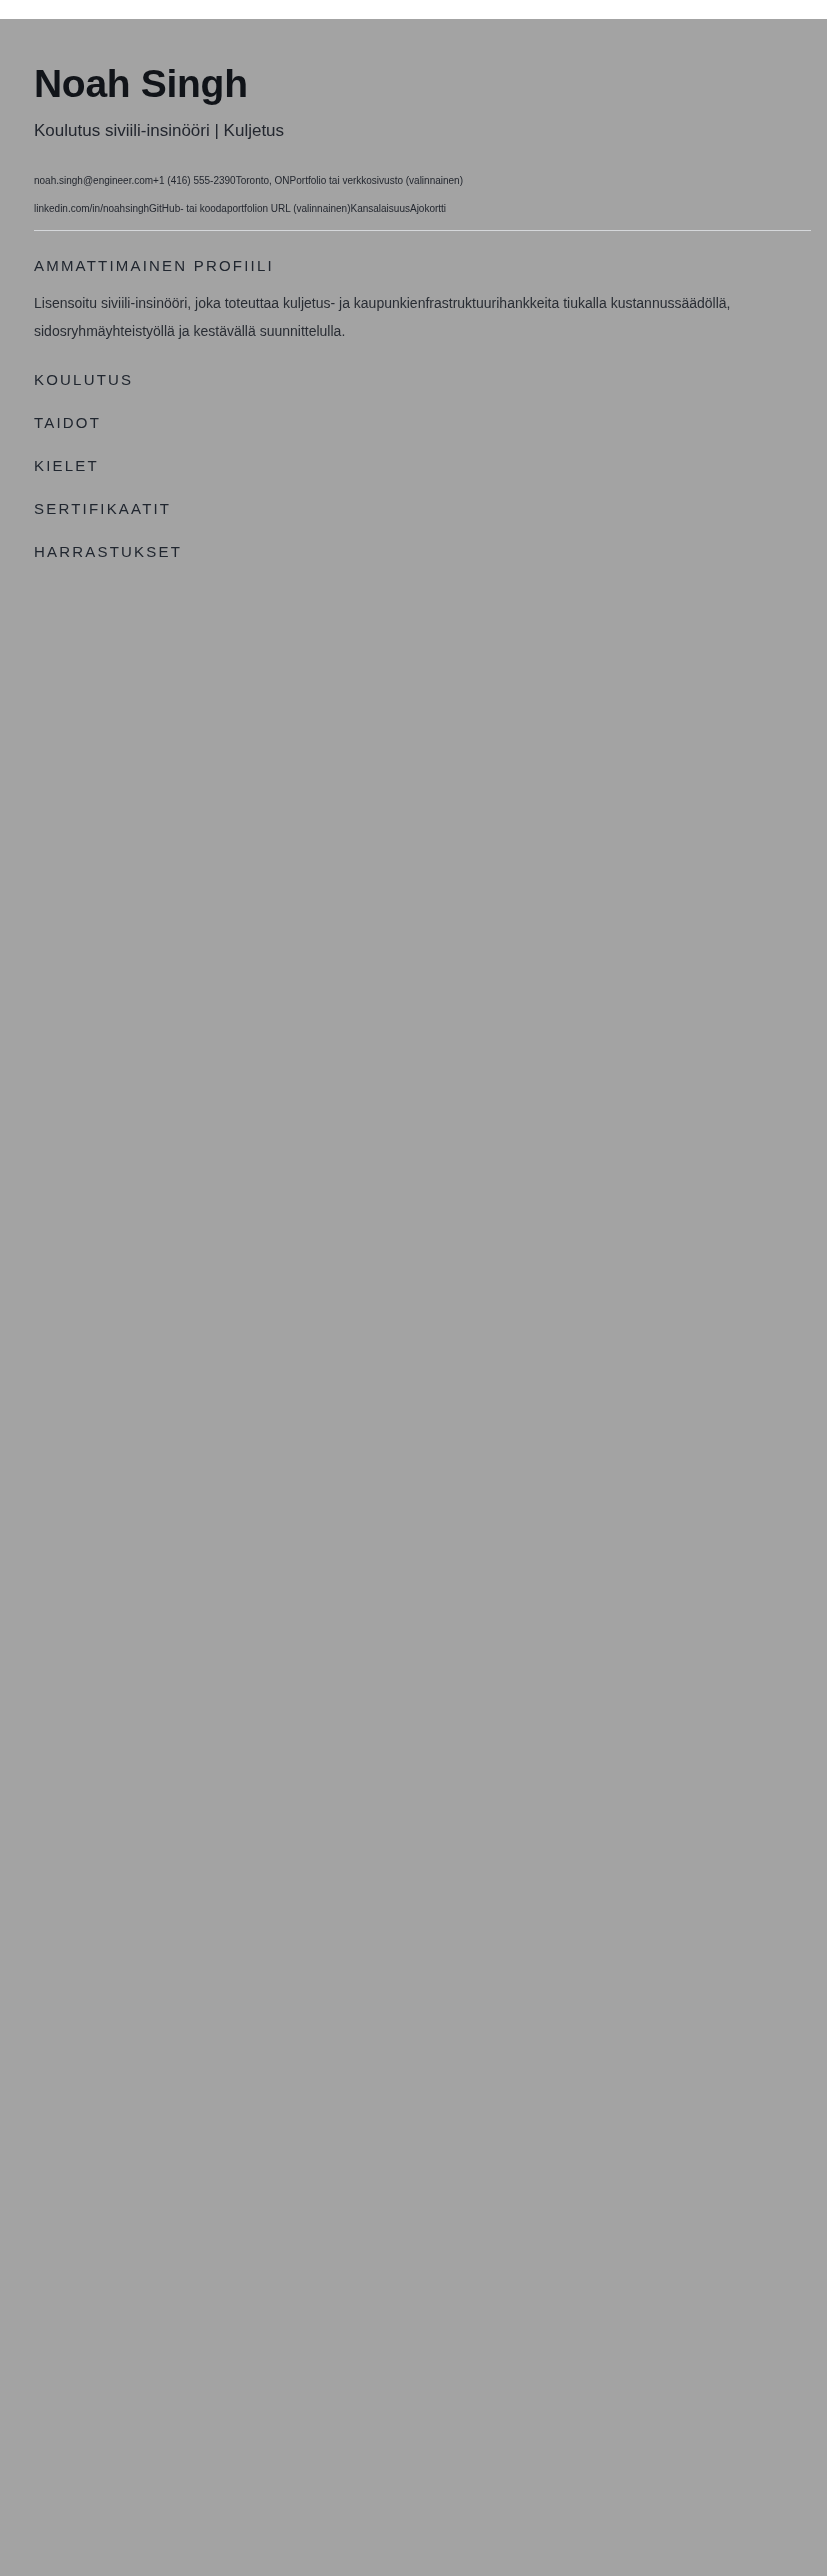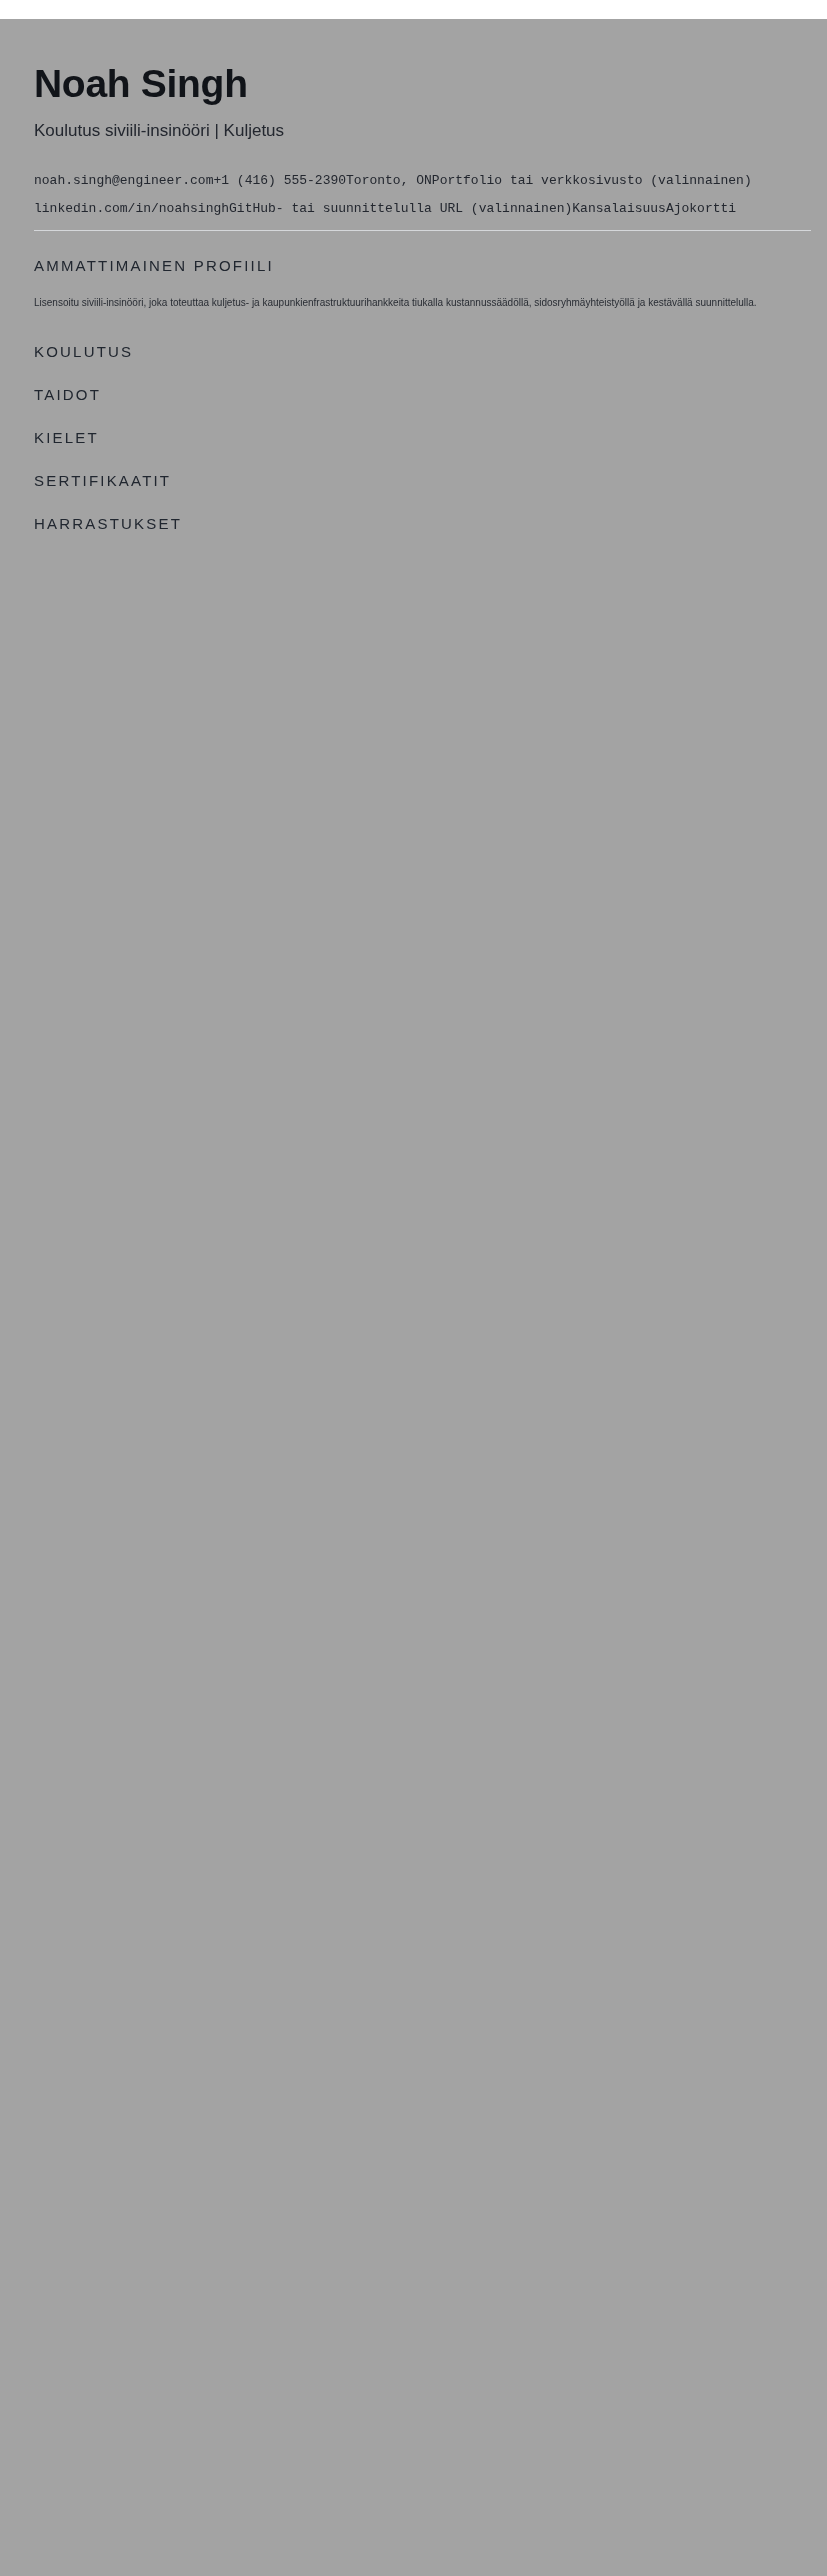--- a/index.html
+++ b/index.html
@@ -28,65 +28,64 @@
     line-height: 1.12;
     margin: 0 0 14px 0;
   }
   .headline {
     font-size: 17px;
     color: #23272f;
     line-height: 1.3;
     margin: 0 0 25px 0;
   }
   .contact-line {
-    font-size: 13px;
+    font-size: 10px;
     color: #23272f;
     line-height: 28px;
     margin: 0;
-    font-family: Liberation Mono, monospace;
   }
   .header-divider {
     border: none;
     border-top: 1.1px solid #d5d7da;
     margin: 7.5px 0 0 0;
   }
 
   
   .section { margin-top: 26px; }
   .section-heading {
     font-size: 15px;
     font-weight: 400;
     letter-spacing: 2.2px;
     text-transform: uppercase;
     color: #20262f;
     margin: 0 0 15px 0;
   }
   .body-text {
-    font-size: 10px;
+    font-size: 14px;
     line-height: 28px;
     color: #292d34;
     margin: 0;
     max-width: 759px;
   }
   ul.bullet-list {
     list-style: none;
     margin: 0;
     padding: 0;
   }
 </style>
 </head>
 <body>
 
 <div class="page">
 
   <header>
     <h1 class="name">Noah Singh</h1>
     <p class="headline">Koulutus siviili-insinööri | Kuljetus</p>
     <p class="contact-line">noah.singh@engineer.com+1 (416) 555-2390Toronto, ONPortfolio tai verkkosivusto (valinnainen)</p>
-    <p class="contact-line">linkedin.com/in/noahsinghGitHub- tai suunnittelulla URL (valinnainen)KansalaisuusAjokortti</p>
+    <p class="contact-line">linkedin.com/in/noahsinghGitHub- tai koodaportfolion URL (valinnainen)KansalaisuusAjokortti</p>
     <hr class="header-divider">
   </header>
 
   <section class="section">
     <h2 class="section-heading">Ammattimainen profiili</h2>
     <p class="body-text">Lisensoitu siviili-insinööri, joka toteuttaa kuljetus- ja kaupunkienfrastruktuurihankkeita tiukalla kustannussäädöllä, sidosryhmäyhteistyöllä ja kestävällä suunnittelulla.</p>
   </section>
 
 
   <section class="section">

